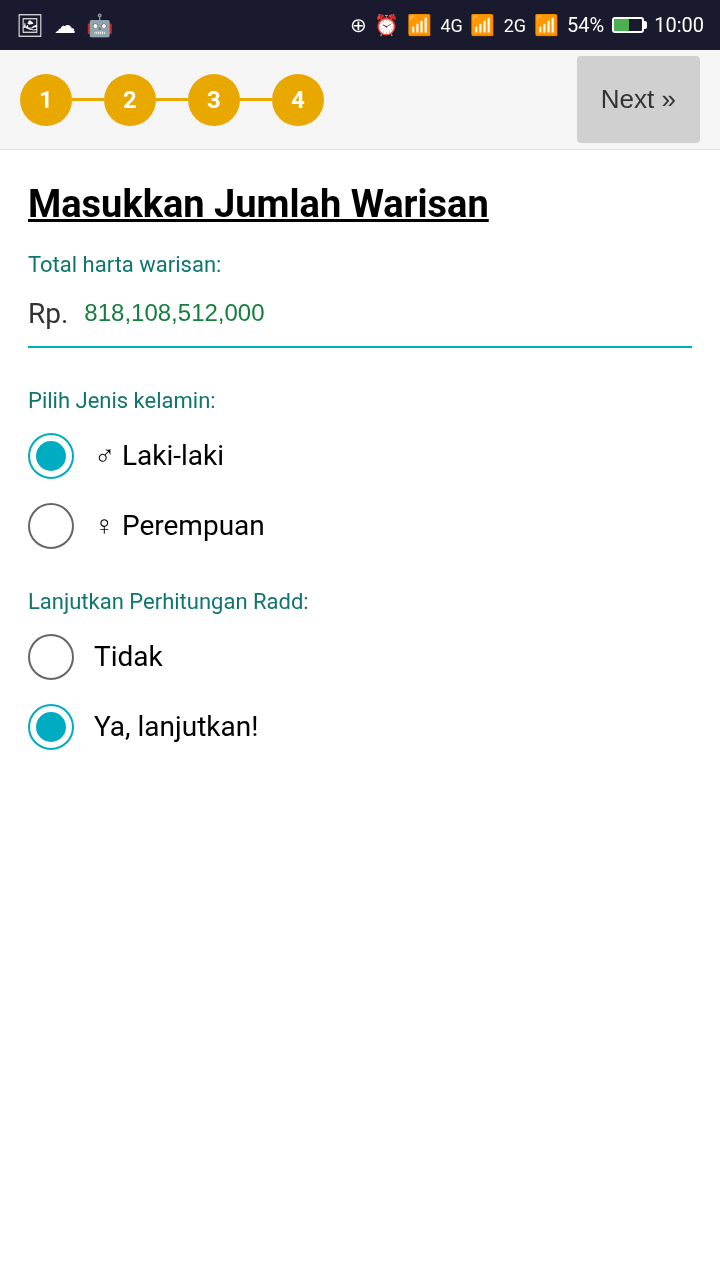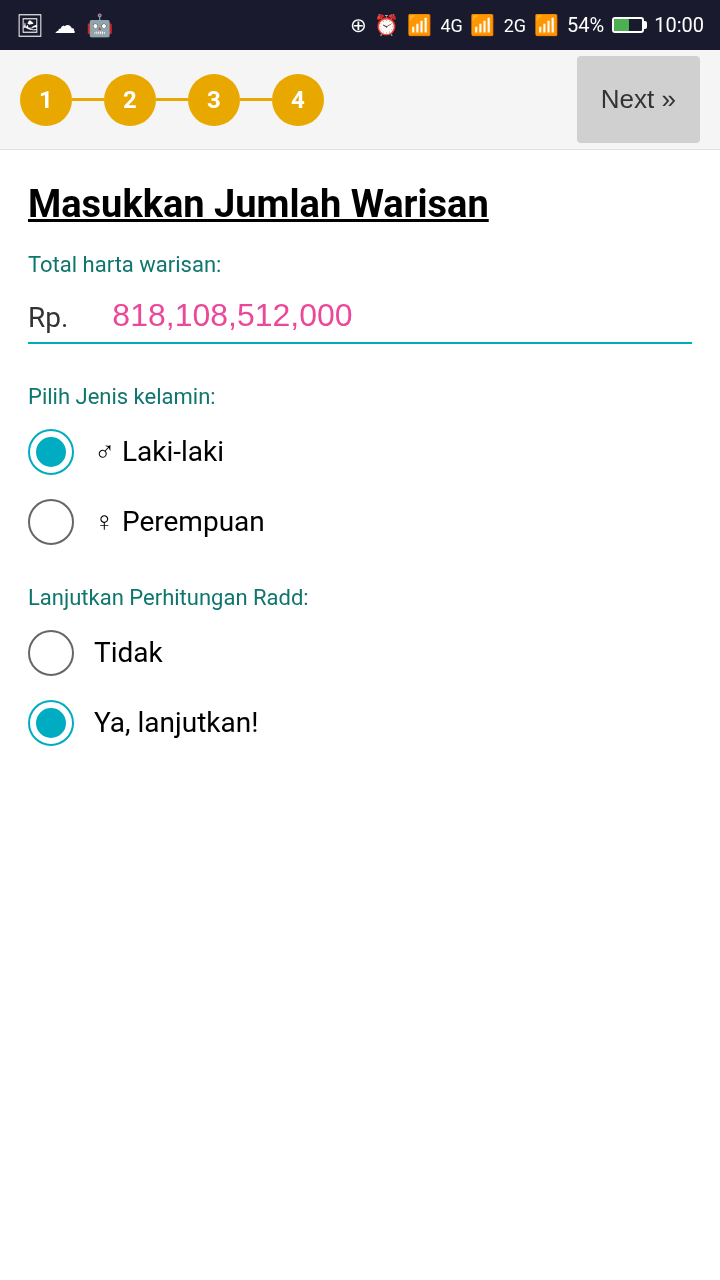--- a/index.html
+++ b/index.html
@@ -140,39 +140,38 @@
     .section-label {
       font-size: 22px;
       font-weight: normal;
       color: #0f766e;
       margin-bottom: 20px;
     }
 
     
     .amount-row {
       display: flex;
-      align-items: flex-end;
+      align-items: center;
       border-bottom: 2.5px solid #00acc1;
       margin-bottom: 40px;
-      padding-bottom: 8px;
+      padding-bottom: 16px;
     }
     .currency-label {
       font-size: 28px;
       color: #333;
       margin-right: 16px;
       white-space: nowrap;
     }
     .amount-input {
       border: none;
       outline: none;
-      font-size: 32px;
-      color: #ec4899;
+      font-size: 24px;
+      color: #15803d;
       flex: 1;
       background: transparent;
-      margin-left: 28px;
     }
 
     
     .radio-group {
       margin-bottom: 40px;
     }
     .radio-option {
       display: flex;
       align-items: center;
       gap: 20px;

